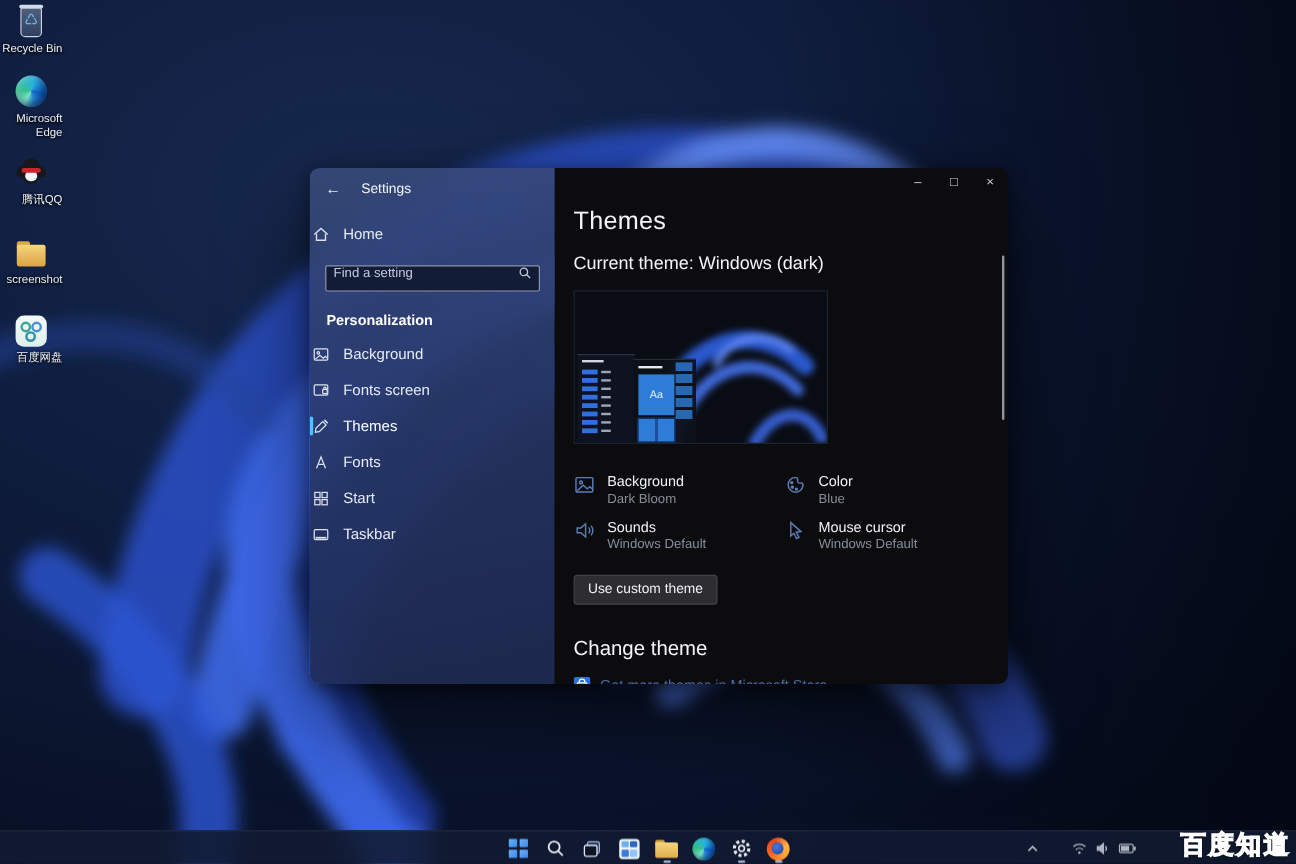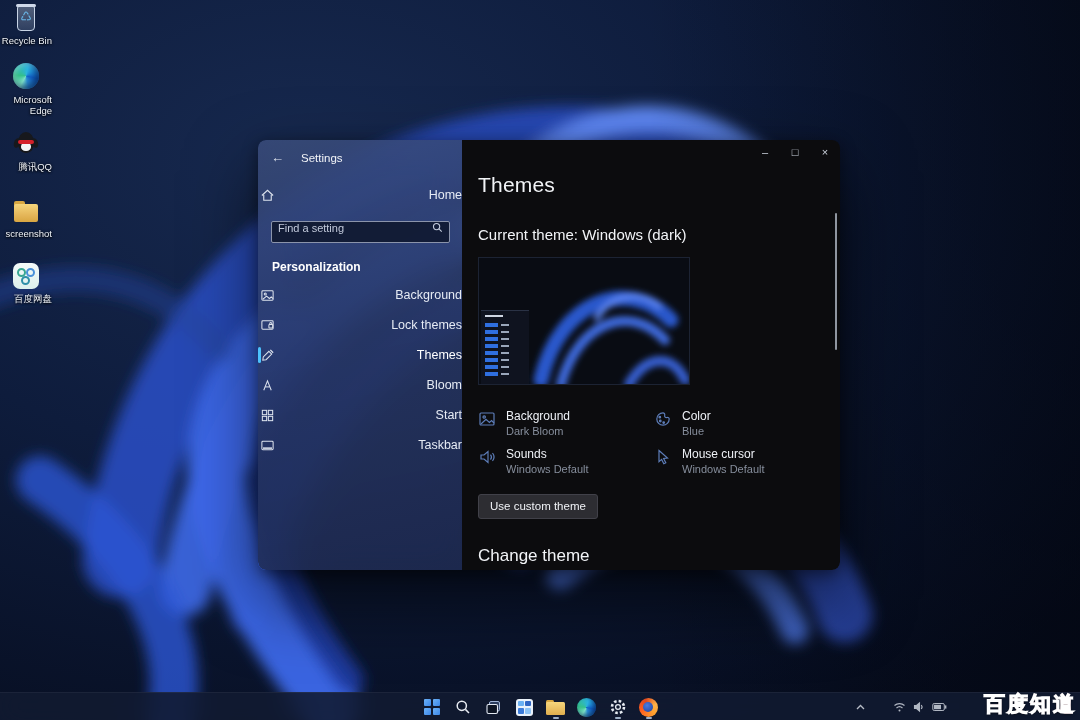--- a/index.html
+++ b/index.html
@@ -47,38 +47,38 @@
   .window { position:absolute; left:258px; top:140px; width:582px; height:430px;
             border-radius:8px; overflow:hidden; display:flex;
             box-shadow:0 30px 70px rgba(0,0,0,.6), 0 4px 16px rgba(0,0,0,.45); }
   .sidebar { position:relative; width:204px; flex:none;
              background:linear-gradient(168deg, rgba(58,76,122,.88) 0%, rgba(40,54,96,.88) 45%, rgba(30,42,80,.9) 100%);
              backdrop-filter:blur(16px) saturate(1.2); color:#e8ecf4; }
   .titlebar { display:flex; align-items:center; gap:17px; padding:9px 0 0 13px; height:26px; }
   .back { font-size:13px; color:#e2e7ef; cursor:pointer; }
   .win-title { font-size:11.5px; color:#f2f4f8; }
   .side-row { display:flex; align-items:center; gap:11px; height:30px; padding-left:2px;
-              font-size:12.5px; color:#e6ebf4; position:relative; cursor:pointer;justify-content:space-between; }
+              font-size:12.5px; color:#e6ebf4; position:relative; cursor:pointer; }
   .side-row .ic { width:15px; height:15px; flex:none; display:grid; place-items:center; }
   .home-row { margin-top:14px; }
   .searchbox { margin:11px 12px 0 13px; height:22px; display:flex; align-items:flex-start; justify-content:space-between;
                background:rgba(14,22,44,.85); border:1px solid #8b94ab; border-radius:2px; padding:0 6px; }
   .searchbox input { background:transparent; border:none; outline:none; color:#cdd4e2;
                font-size:11px; font-family:inherit; width:150px; }
   .searchbox input::placeholder { color:#c2cadb; }
   .section-label { margin:17px 0 6px 14px; font-size:12px; font-weight:700; color:#fff; }
   .side-row.selected { color:#ffffff; }
   .sel-pill { position:absolute; left:0; top:7px; width:3px; height:16px; border-radius:2px; }
 
   .content { position:relative; flex:1; background:#0c0c0e; color:#f2f4f7; padding-left:16px; }
   .win-controls { position:absolute; top:0; right:0; display:flex; z-index:5; }
   .win-controls .wc { width:30px; height:24px; display:grid; place-items:center;
                       font-size:11px; color:#ccd2dc; cursor:pointer; }
   .page-title { margin-top:33px; font-size:21px; font-weight:300; letter-spacing:.2px; }
-  .current-theme { margin-top:29px; font-size:15px; font-weight:400; }
+  .current-theme { margin-top:14px; font-size:15px; font-weight:400; }
 
   .preview { position:relative; margin-top:14px; width:212px; height:128px;
              background:#090c13; border:1px solid #1c2333; overflow:hidden; }
   .mini-win { position:absolute; left:2px; top:52px; width:48px; height:74px;
               background:rgba(16,21,33,.92); border-top:1px solid #2a3245; }
   .mini-title { position:absolute; left:4px; top:4px; width:18px; height:2px; background:#cfd6e2; }
   .mini-row { position:absolute; left:4px; height:4px; width:13px; background:#2f6fe0; }
   .mini-row i { position:absolute; left:16px; top:1px; width:8px; height:2px; background:#9aa6ba; display:block; }
   .mini-start { position:absolute; left:49px; top:56px; width:52px; height:72px;
                 background:rgba(13,17,25,.95); border-top:1px solid #242c3e; }
@@ -270,40 +270,40 @@
         <span>Background</span>
       </div>
       <div class="side-row">
         <span class="ic">
           <svg class="glyph" width="15" height="15" viewBox="0 0 16 16" fill="none" stroke="#dde3ee" stroke-width="1.1">
             <rect x="2" y="3" width="12" height="9" rx="1"></rect>
               <rect x="9.5" y="7" width="4" height="3.6" rx="0.6" fill="#32436f"></rect>
               <path d="M10.4 7 v-1 a1.1 1.1 0 0 1 2.2 0 v1"></path>
             </svg>
         </span>
-        <span>Lock themes</span>
+        <span>Fonts screen</span>
       </div>
       <div class="side-row selected">
         <span class="sel-pill" style="background:#4cc2ff"></span>
         <span class="ic">
           <svg class="glyph" width="15" height="15" viewBox="0 0 16 16" fill="none" stroke="#dde3ee" stroke-width="1.1">
             <path d="M9.5 3.5 L12.5 6.5 L6.5 12.5 L3 13 L3.5 9.5 Z"></path>
               <path d="M11 2 L14 5" stroke-width="1.4"></path>
             </svg>
         </span>
         <span>Themes</span>
       </div>
       <div class="side-row">
         <span class="ic">
           <svg class="glyph" width="15" height="15" viewBox="0 0 16 16" fill="none" stroke="#dde3ee" stroke-width="1.1">
             <path d="M4 13 L8 3 L12 13"></path>
               <path d="M5.6 9.5 H10.4"></path>
             </svg>
         </span>
-        <span>Bloom</span>
+        <span>Fonts</span>
       </div>
       <div class="side-row">
         <span class="ic">
           <svg class="glyph" width="15" height="15" viewBox="0 0 16 16" fill="none" stroke="#dde3ee" stroke-width="1.1">
             <rect x="2.5" y="2.5" width="4.6" height="4.6"></rect>
               <rect x="8.9" y="2.5" width="4.6" height="4.6"></rect>
               <rect x="2.5" y="8.9" width="4.6" height="4.6"></rect>
               <rect x="8.9" y="8.9" width="4.6" height="4.6"></rect>
             </svg>
         </span>
@@ -365,20 +365,26 @@
           <div class="mini-row" style="top:47px">
               <i></i>
             </div>
           <div class="mini-row" style="top:54px">
               <i></i>
             </div>
           <div class="mini-row" style="top:61px">
               <i></i>
             </div>
         </div>
+        <div class="mini-start">
+          <div class="mini-search"></div>
+          <div class="mini-tile">Aa</div>
+          <div class="mini-grid"></div>
+          <div class="mini-side"></div>
+        </div>
       </div>
 
       
       <div class="props">
         <div class="prop">
           <span class="pic">
             <svg class="glyph" width="18" height="18" viewBox="0 0 18 18" fill="none" stroke="#5d7db8" stroke-width="1.2">
               <rect x="2" y="3" width="14" height="12" rx="1"></rect>
                 <circle cx="6.2" cy="7" r="1.2"></circle>
                 <path d="M3 14 L8 9.4 L11.4 12.4 L13.6 10.6 L16 13"></path>

